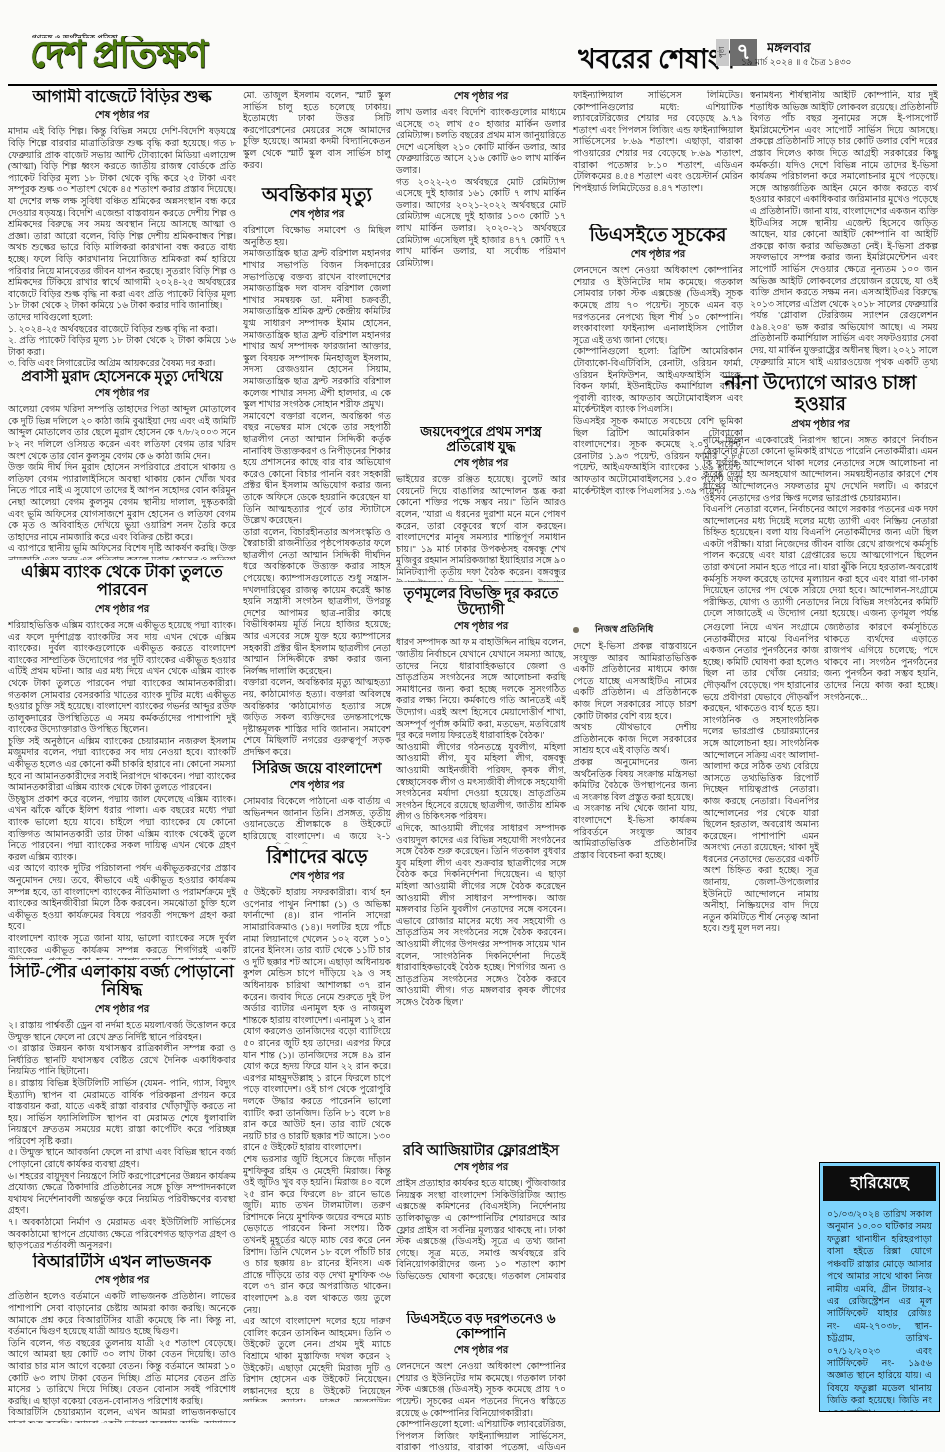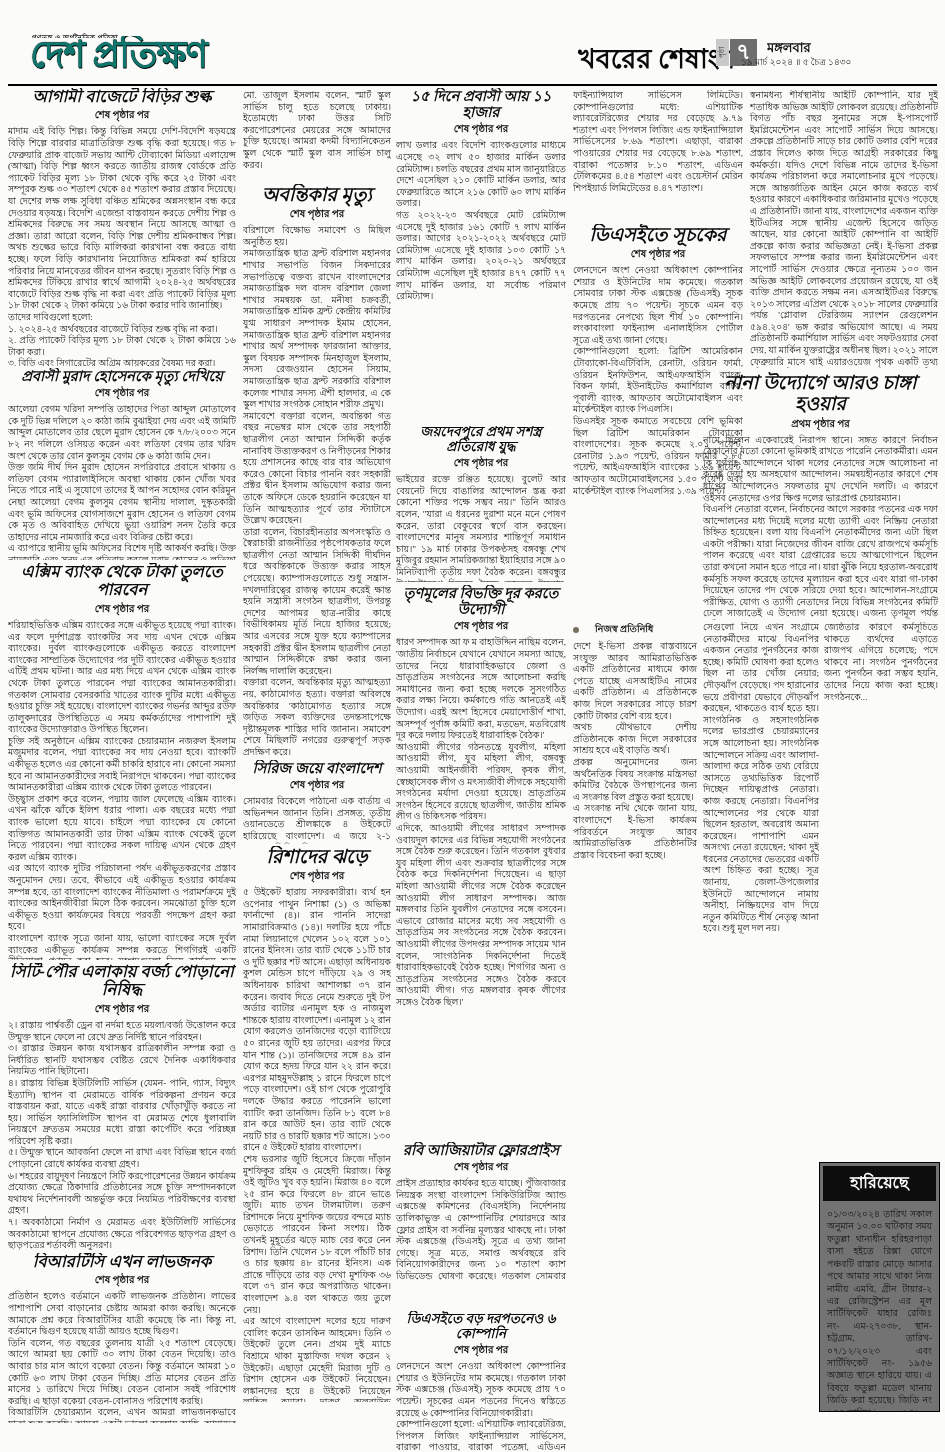--- a/index.html
+++ b/index.html
@@ -4,45 +4,45 @@
 <style>
   html,body{margin:0;padding:0;}
   body{
     width:945px;height:1452px;position:relative;overflow:hidden;
     background:#fbfbf9;color:#111;
     font-family:"Liberation Serif","DejaVu Serif",serif;
   }
   .abs{position:absolute;overflow:hidden;}
   
   .tagline{font-size:7px;font-weight:bold;letter-spacing:.5px;color:#222;}
-  .logo{font-size:37px;font-weight:900;line-height:1;letter-spacing:-1px;color:#0f766e;
+  .logo{font-size:37px;font-weight:900;line-height:1;letter-spacing:-1px;color:#4d7c0f;
         text-shadow:0 0 1px #000, .5px .5px 0 #000;}
   .section-title{font-size:27px;font-weight:900;color:#0a0a0a;letter-spacing:0;}
   .page-strip{background:#c9c9c9;color:#333;font-size:7px;writing-mode:vertical-rl;
               transform:rotate(180deg);text-align:center;}
   .page-box{background:#6e6e6e;color:#fff;font-size:22px;font-weight:bold;
             display:flex;align-items:center;justify-content:center;}
   .day{font-size:13px;font-weight:bold;}
   .dateline{font-size:9px;color:#222;}
   .rule{background:#000;}
   
   .article h2{
     margin:0 0 1px 0;text-align:center;font-weight:900;color:#0b0b0b;
-    line-height:1.12;font-family:"Liberation Serif","DejaVu Serif",serif;font-style:italic;
+    line-height:1.12;font-family:"Liberation Serif","DejaVu Serif",serif;
   }
   .cont{font-size:10px;font-weight:bold;text-align:center;margin:0 0 2px 0;}
   .byline{font-size:9.5px;font-weight:bold;margin:2px 0 4px 0;display:flex;align-items:center;gap:16px;}
   .byline .dot{width:6px;height:6px;border-radius:50%;background:#77705f;display:inline-block;}
   .body{
     font-size:9.2px;line-height:1.26;text-align:justify;color:#1a1a1a;
     white-space:pre-line;word-break:break-word;
   } .h20{font-size:19px;} .h17{font-size:16.5px;}
   .h15{font-size:14.5px;} .h14{font-size:13.5px;}
   
-  .lost{border:1.5px solid #000;background:#737373;}
+  .lost{border:1.5px solid #000;background:#7dd3fc;}
   .lost .lost-title{background:#0d0d0d;color:#fff;text-align:center;
      font-size:16px;font-weight:900;padding:4px 0;margin:3px;}
   .lost .lost-body{font-size:9.2px;line-height:1.35;text-align:justify;
      padding:4px 7px 2px 7px;white-space:pre-line;}
 </style>
 </head>
 <body>
 
 <div class="abs" style="left:32px;top:26px;width:260px;height:12px;"><span class="tagline">গণতন্ত্র ও অর্থনৈতিক পত্রিকা</span></div>
 <div class="abs logo" style="left:30px;top:36px;width:300px;height:46px;">দেশ প্রতিক্ষণ</div>
@@ -123,21 +123,20 @@
 </div>
 <div class="abs article" style="left:243px;top:846px;width:148px;height:556px;">
   <h2 class="h20">রিশাদের ঝড়ে</h2>
   <div class="cont">শেষ পৃষ্ঠার পর</div>
   <div class="body">৫ উইকেট হারায় সফরকারীরা। ব্যর্থ হন ওপেনার পাথুন নিশাঙ্কা (১) ও অভিষ্কা ফার্নান্দো (৪)। রান পাননি সাদেরা সামারাবিক্রমাও (১৪)। দলটির হয়ে পাঁচে নামা লিয়ানাগে খেলেন ১০২ বলে ১০১ রানের ইনিংস। তার ব্যাট থেকে ১১টি চার ও দুটি ছক্কার শট আসে। এছাড়া অধিনায়ক কুশল মেন্ডিস চাপে দাঁড়িয়ে ২৯ ও সহ অধিনায়ক চারিথা আশালঙ্কা ৩৭ রান করেন। জবাব দিতে নেমে শুরুতে দুই টপ অর্ডার ব্যাটার এনামুল হক ও নাজমুল শান্তকে হারায় বাংলাদেশ। এনামুল ১২ রান যোগ করলেও তানজিদের বড়ো ব্যাটিংয়ে ৫০ রানের জুটি হয় তাদের। এরপর ফিরে যান শান্ত (১)। তানজিদের সঙ্গে ৪৯ রান যোগ করে হৃদয় ফিরে যান ২২ রান করে। এরপর মাহমুদউল্লাহ ১ রানে ফিরলে চাপে পড়ে বাংলাদেশ। ওই চাপ থেকে পুরোপুরি দলকে উদ্ধার করতে পারেননি ভালো ব্যাটিং করা তানজিদ। তিনি ৮১ বলে ৮৪ রান করে আউট হন। তার ব্যাট থেকে নয়টি চার ও চারটি ছক্কার শট আসে। ১৩০ রানে ৫ উইকেট হারায় বাংলাদেশ।
 শেষ ভরসার জুটি হিসেবে ক্রিজে দাঁড়ান মুশফিকুর রহিম ও মেহেদী মিরাজ। কিন্তু ওই জুটিও খুব বড় হয়নি। মিরাজ ৪০ বলে ২৫ রান করে ফিরলে ৪৮ রানে ভাঙে জুটি। ম্যাচ তখন টালমাটাল। তরুণ রিশাদকে নিয়ে মুশফিক জয়ের বন্দরে ম্যাচ ভেড়াতে পারবেন কিনা সংশয়। ঠিক তখনই মুহূর্তের ঝড়ে ম্যাচ বের করে নেন রিশাদ। তিনি খেলেন ১৮ বলে পাঁচটি চার ও চার ছক্কায় ৪৮ রানের ইনিংস। এক প্রান্তে দাঁড়িয়ে তার বড় দেখা মুশফিক ৩৬ বলে ৩৭ রান করে অপরাজিত থাকেন। বাংলাদেশ ৯.৪ বল থাকতে জয় তুলে নেয়।
 এর আগে বাংলাদেশ দলের হয়ে দারুণ বোলিং করেন তাসকিন আহমেদ। তিনি ৩ উইকেট তুলে নেন। প্রথম দুই ম্যাচে বিশ্রামে থাকা মুস্তাফিজ দখল করেন ২ উইকেট। এছাড়া মেহেদী মিরাজ দুটি ও রিশাদ হোসেন এক উইকেট নিয়েছেন। লঙ্কানদের হয়ে ৪ উইকেট নিয়েছেন লাহিরু কুমারা। দারুণ অলরাউন্ড পারফরম্যান্স করে ম্যাচ সেরা হয়েছেন রিশাদ।</div>
 </div>
 
 <div class="abs article" style="left:396px;top:88px;width:170px;height:334px;">
-  <h2 class="h15">১৫ দিনে প্রবাসী আয় ১১ হাজার</h2>
   <div class="cont">শেষ পৃষ্ঠার পর</div>
   <div class="body">লাখ ডলার এবং বিদেশি ব্যাংকগুলোর মাধ্যমে এসেছে ৩২ লাখ ৫০ হাজার মার্কিন ডলার রেমিট্যান্স। চলতি বছরের প্রথম মাস জানুয়ারিতে দেশে এসেছিল ২১০ কোটি মার্কিন ডলার, আর ফেব্রুয়ারিতে আসে ২১৬ কোটি ৬০ লাখ মার্কিন ডলার।
 গত ২০২২-২৩ অর্থবছরে মোট রেমিট্যান্স এসেছে দুই হাজার ১৬১ কোটি ৭ লাখ মার্কিন ডলার। আগের ২০২১-২০২২ অর্থবছরে মোট রেমিট্যান্স এসেছে দুই হাজার ১০৩ কোটি ১৭ লাখ মার্কিন ডলার। ২০২০-২১ অর্থবছরে রেমিট্যান্স এসেছিল দুই হাজার ৪৭৭ কোটি ৭৭ লাখ মার্কিন ডলার, যা সর্বোচ্চ পরিমাণ রেমিট্যান্স।</div>
 </div>
 <div class="abs article" style="left:396px;top:424px;width:170px;height:158px;">
   <h2 class="h14">জয়দেবপুরে প্রথম সশস্ত্র প্রতিরোধ যুদ্ধ</h2>
   <div class="cont">শেষ পৃষ্ঠার পর</div>
   <div class="body">ভাইয়ের রক্তে রঞ্জিত হয়েছে। বুলেট আর বেয়নেট দিয়ে বাঙালির আন্দোলন স্তব্ধ করা কোনো শক্তির পক্ষে সম্ভব নয়।" তিনি আরও বলেন, "যারা এ ধরনের দুরাশা মনে মনে পোষণ করেন, তারা বেকুবের স্বর্গে বাস করছেন। বাংলাদেশের মানুষ সমস্যার শান্তিপূর্ণ সমাধান চায়।" ১৯ মার্চ ঢাকার উপকণ্ঠসহ বঙ্গবন্ধু শেখ মুজিবুর রহমান সামরিকজান্তা ইয়াহিয়ার সঙ্গে ৯০ মিনিটব্যাপী তৃতীয় দফা বৈঠক করেন। বঙ্গবন্ধুর উপদেষ্টারূপে ছিলেন সৈয়দ নজরুল ইসলাম, ক্যাপ্টেন মনসুর আলী, তাজউদ্দীন আহমদ, এএইচএম কামারুজ্জামান, খন্দকার মোশতাক আহমেদ ও কামাল হোসেন। বৈঠক শেষে বঙ্গবন্ধু সাংবাদিকদের বলেন, "আমি সব সময় আশা করি, কিন্তু আবার খারাপের জন্য প্রস্তুত হয়েই থাকি। আমার বিশ্ববাসীর কাছে সুস্পষ্ট রয়েছে।"
 এদিকে ১৯ মার্চ রাজধানী ঢাকাসহ সারা দেশে সরকারি-বেসরকারি ভবনে ও বাসভবনে কালো পতাকা উত্তোলন করা হয়। সরকারি ও আধাসরকারি ও স্বায়ত্তশাসিত প্রতিষ্ঠানে কর্মবিরতি চলে। শিক্ষাপ্রতিষ্ঠান বন্ধ থাকে।</div>
 </div>

